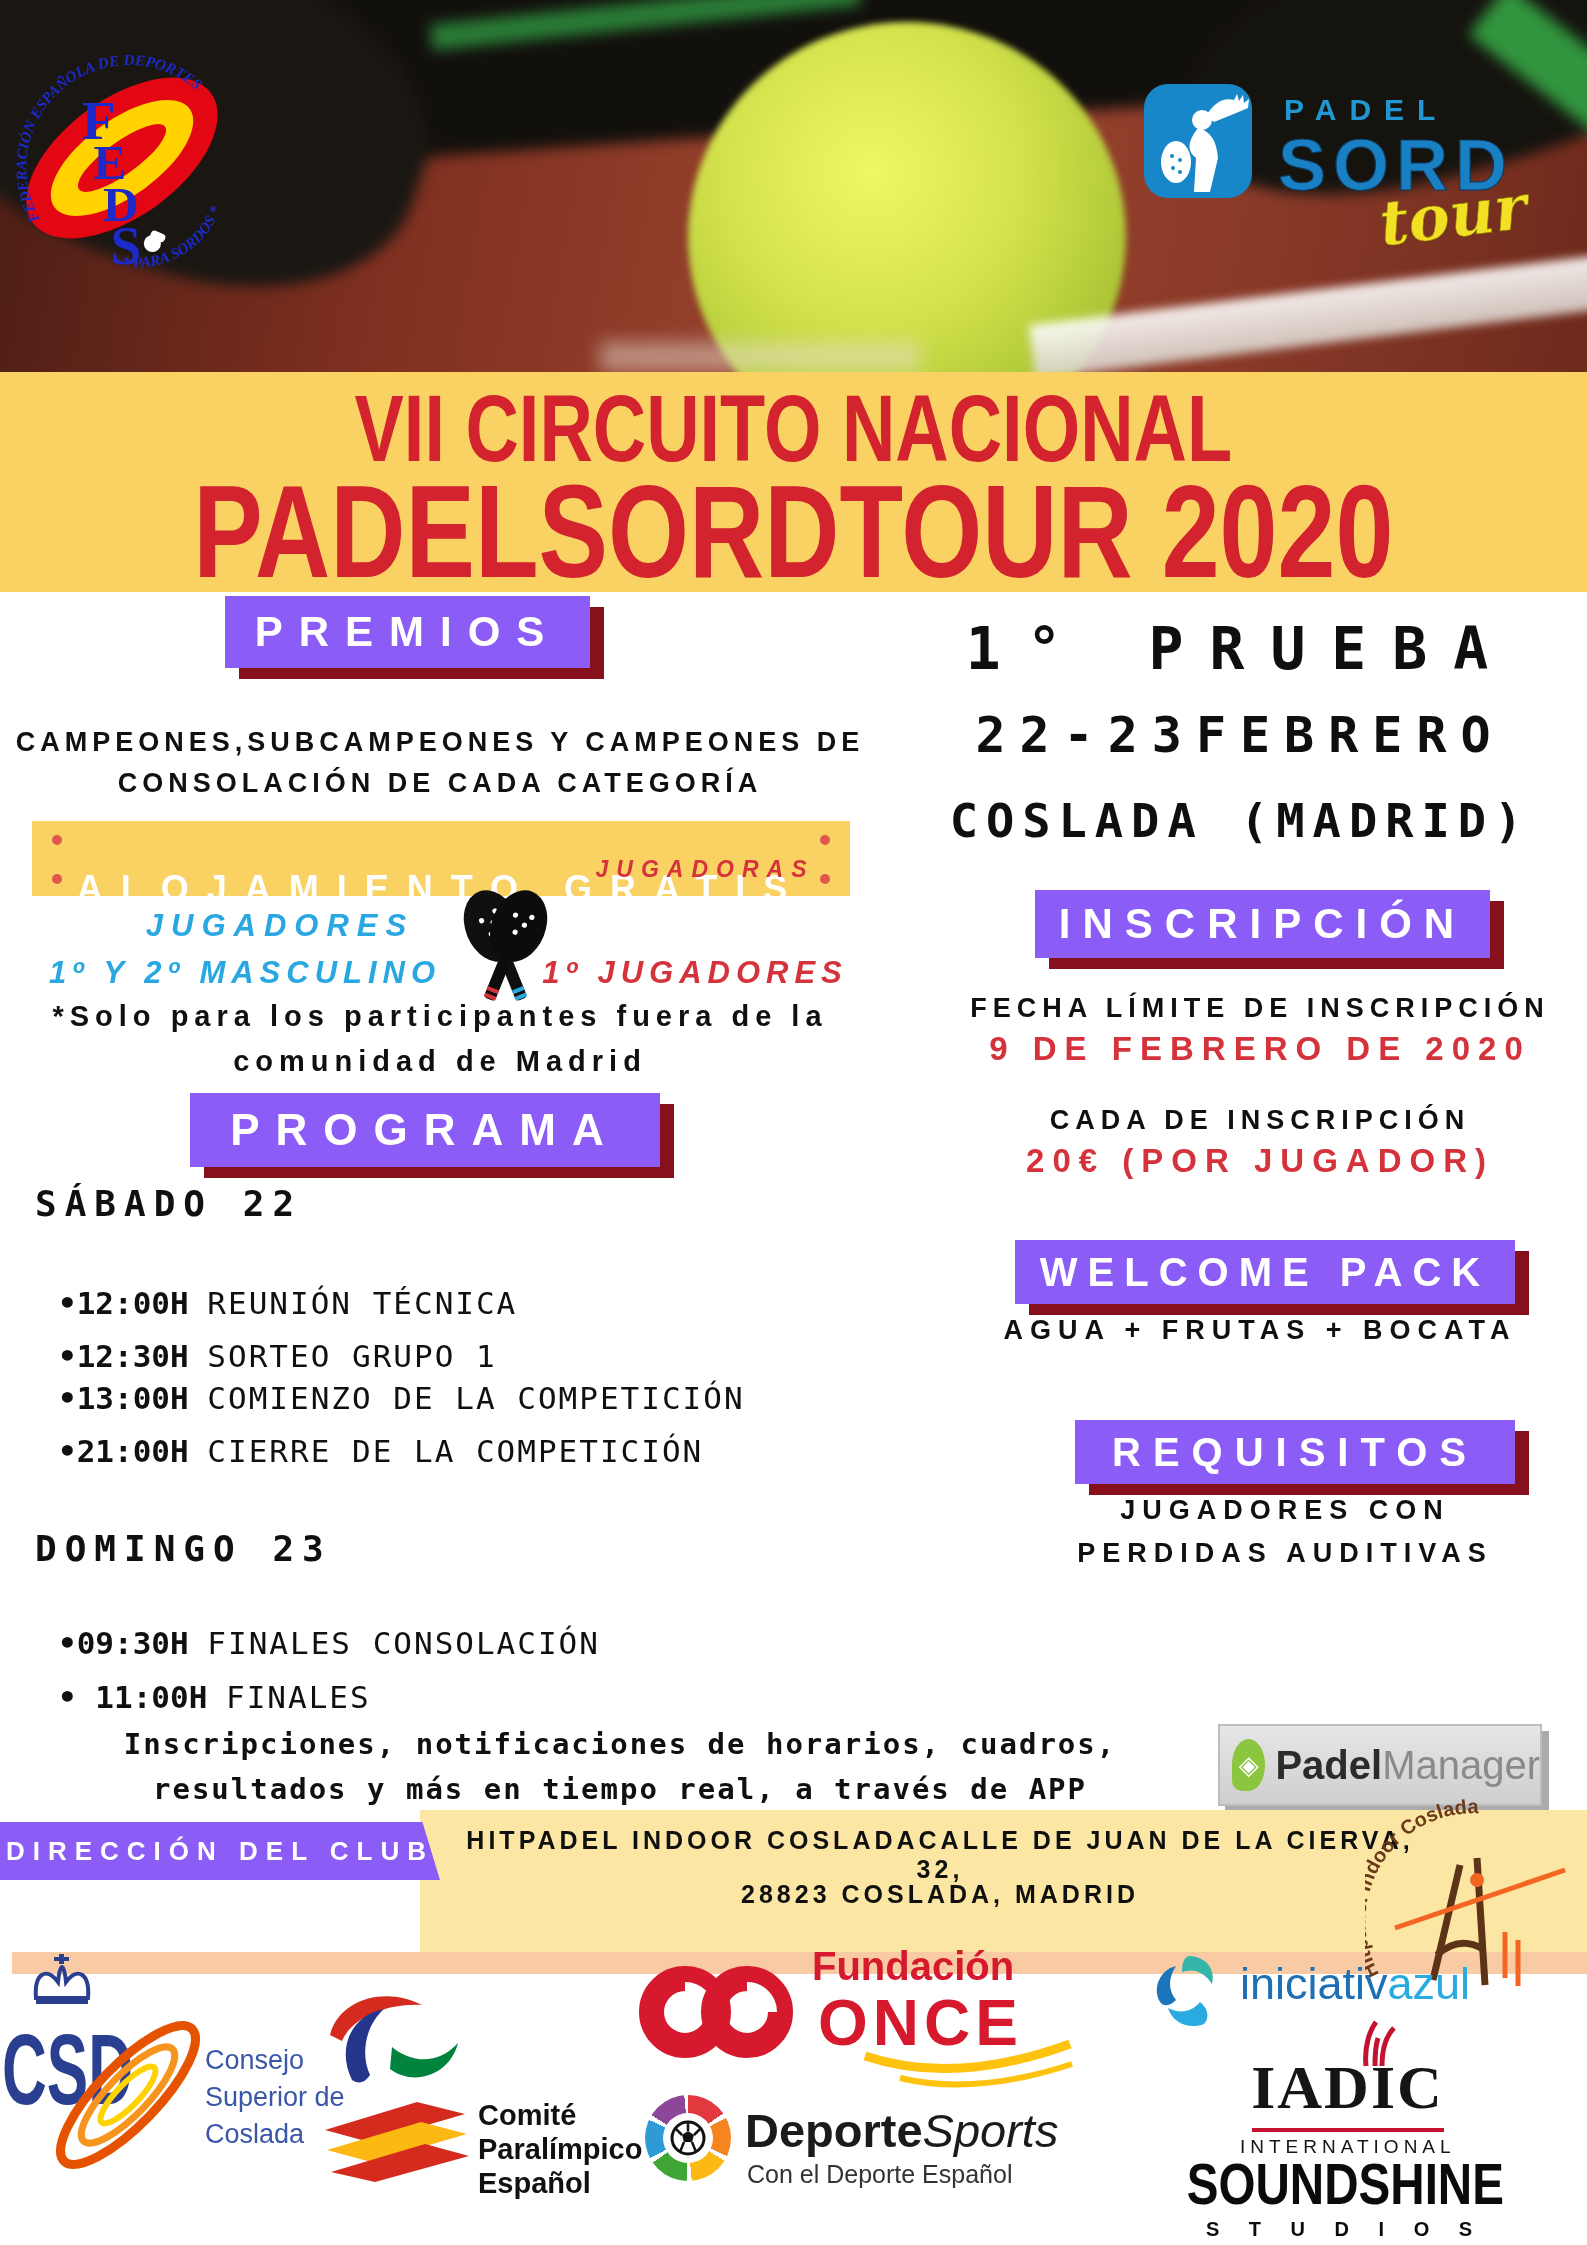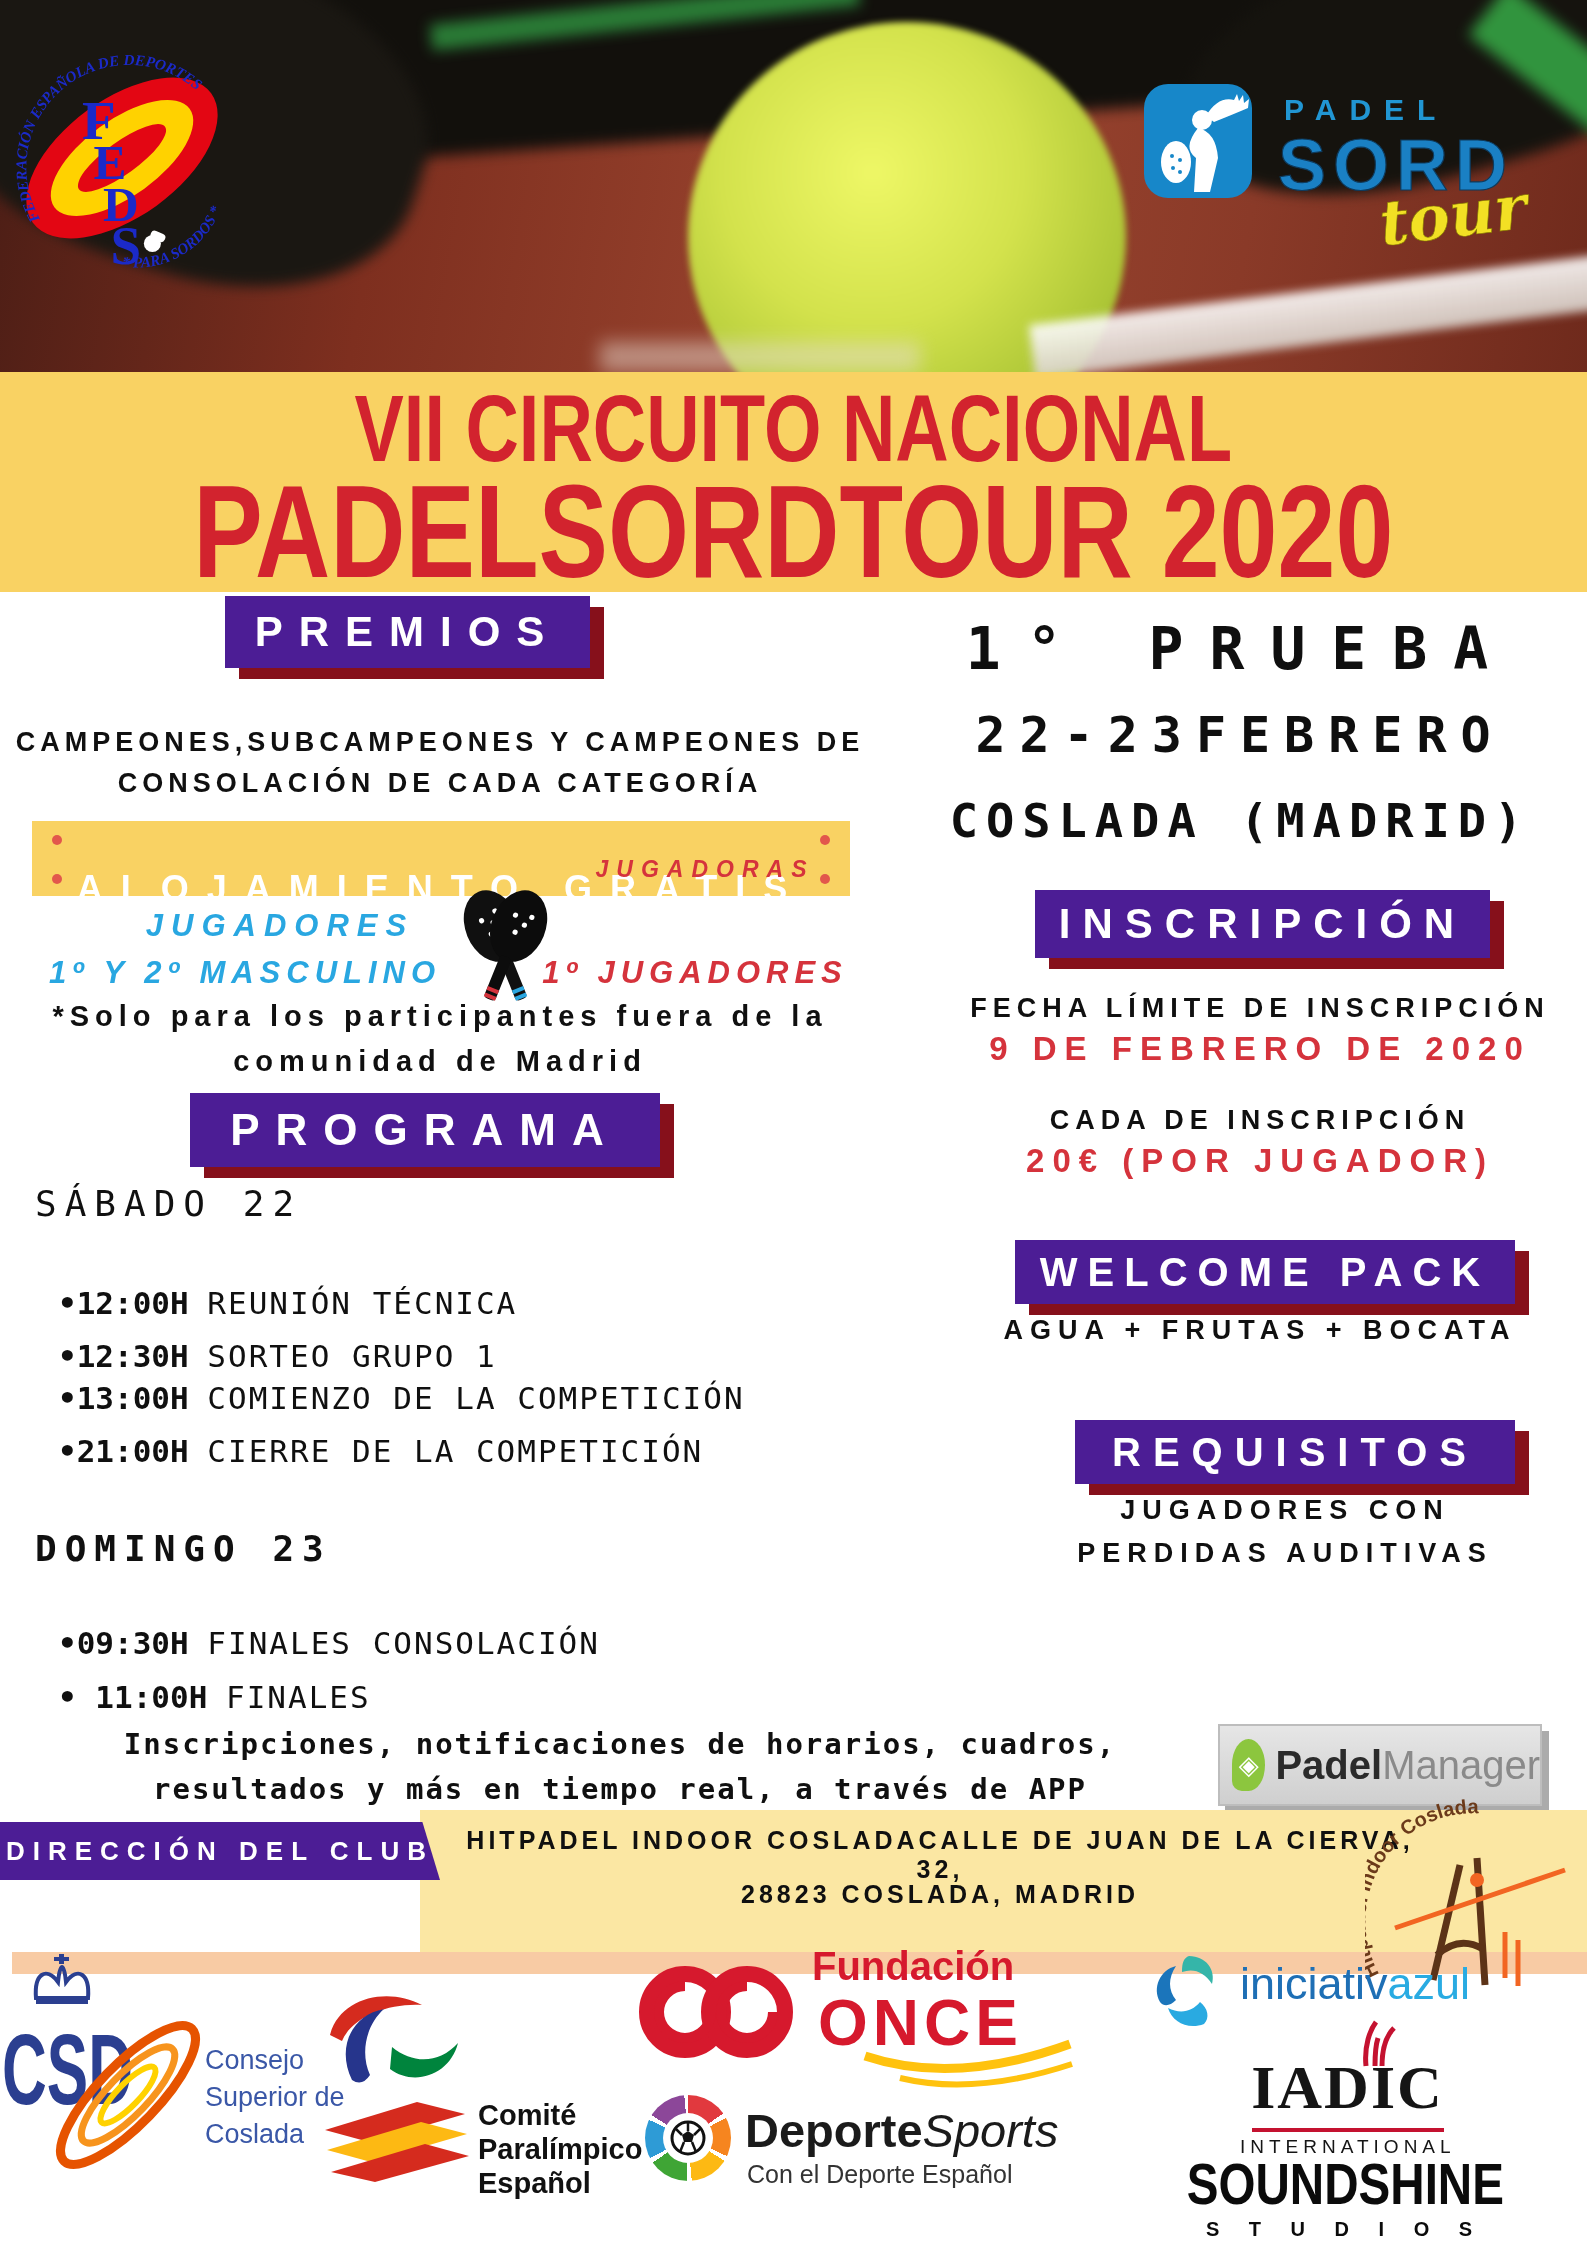--- a/index.html
+++ b/index.html
@@ -7,21 +7,21 @@
         font-family:"Liberation Sans",sans-serif;}
   .abs{position:absolute;}
   .blur{filter:blur(7px);}
   
   .photo{left:0;top:0;width:1587px;height:372px;overflow:hidden;
     background:linear-gradient(100deg,#4a1d15 0%,#7e2f1f 25%,#9c4630 55%,#8a3a28 78%,#6f2a1c 100%);}
   .ball{left:688px;top:22px;width:438px;height:430px;border-radius:50%;
     background:radial-gradient(circle at 42% 35%,#eef766 0%,#d3e24c 40%,#aec737 70%,#7e9c22 100%);
     filter:blur(3px);}
   
-  .ribbon{background:#4c1d95;color:#fff;font-weight:bold;display:flex;align-items:center;
+  .ribbon{background:#8b5cf6;color:#fff;font-weight:bold;display:flex;align-items:center;
     justify-content:center;filter:drop-shadow(14px 11px 0 #86101B);white-space:nowrap;}
   .ybanner{background:#F9D263;}
   .dot{width:10px;height:10px;border-radius:50%;background:#E2574C;position:absolute;}
   .mono{font-family:"DejaVu Sans Mono",monospace;}
   .cx{display:inline-block;transform-origin:center;}
   .blue{color:#29A7E1}.redtx{color:#D5333C}
   .center{text-align:center;}
   .title-red{color:#D2232E;font-weight:900;}
   .sec-label{font-weight:bold;color:#101010;}
 </style>
@@ -137,21 +137,21 @@
     </g>
   </svg>
 
   <div class="abs center sec-label" style="left:10px;top:1000px;width:860px;font-size:29px;letter-spacing:6px;">*Solo para los participantes fuera de la</div>
   <div class="abs center sec-label" style="left:10px;top:1045px;width:860px;font-size:29px;letter-spacing:6px;">comunidad de Madrid</div>
 
   <div class="abs ribbon" style="left:190px;top:1093px;width:470px;height:74px;font-size:44px;letter-spacing:16px;">
     <span>PROGRAMA</span>
   </div>
 
-  <div class="abs mono" style="left:35px;top:1183px;font-size:36px;font-weight:normal;letter-spacing:8px;color:#101010;">SÁBADO 22</div>
+  <div class="abs mono" style="left:35px;top:1183px;font-size:36px;font-weight:bold;letter-spacing:8px;color:#101010;">SÁBADO 22</div>
 
   <div class="abs" style="left:58px;top:1285px;width:1120px;">
     <div class="mono" style="font-size:31px;color:#101010;margin-bottom:17px;">
       <span style="font-weight:bold;">•</span><span style="font-weight:bold;">12:00H</span>
       <span style="letter-spacing:2px;">REUNIÓN TÉCNICA</span></div>
     <div class="mono" style="font-size:31px;color:#101010;margin-bottom:6px;">
       <span style="font-weight:bold;">•</span><span style="font-weight:bold;">12:30H</span>
       <span style="letter-spacing:2px;">SORTEO GRUPO 1</span></div>
     <div class="mono" style="font-size:31px;color:#101010;margin-bottom:17px;">
       <span style="font-weight:bold;">•</span><span style="font-weight:bold;">13:00H</span>

